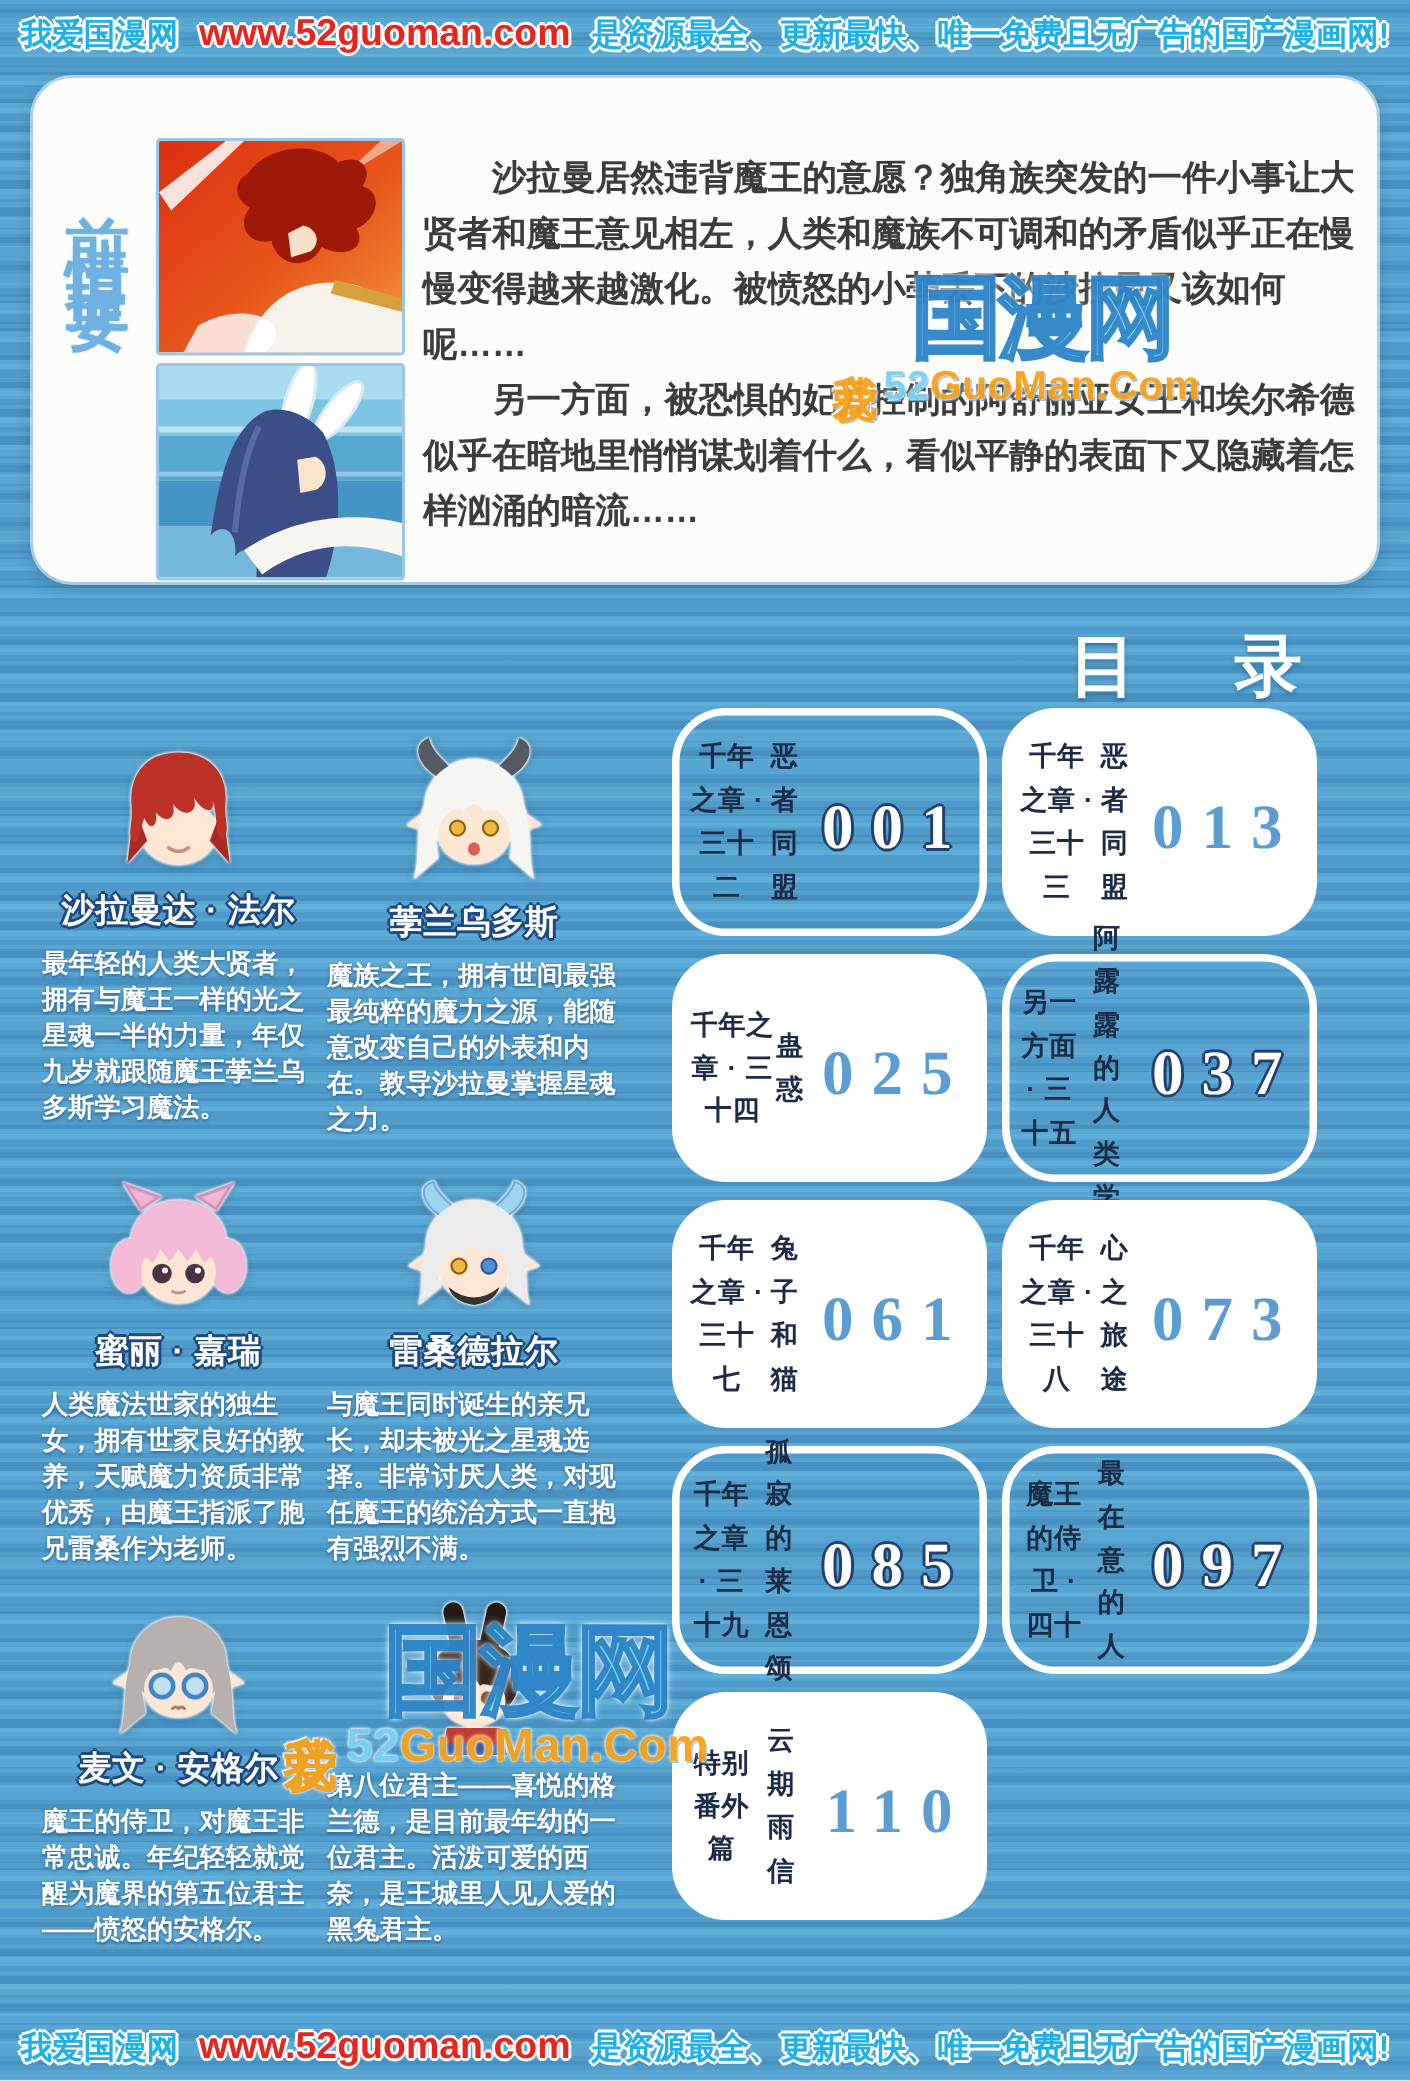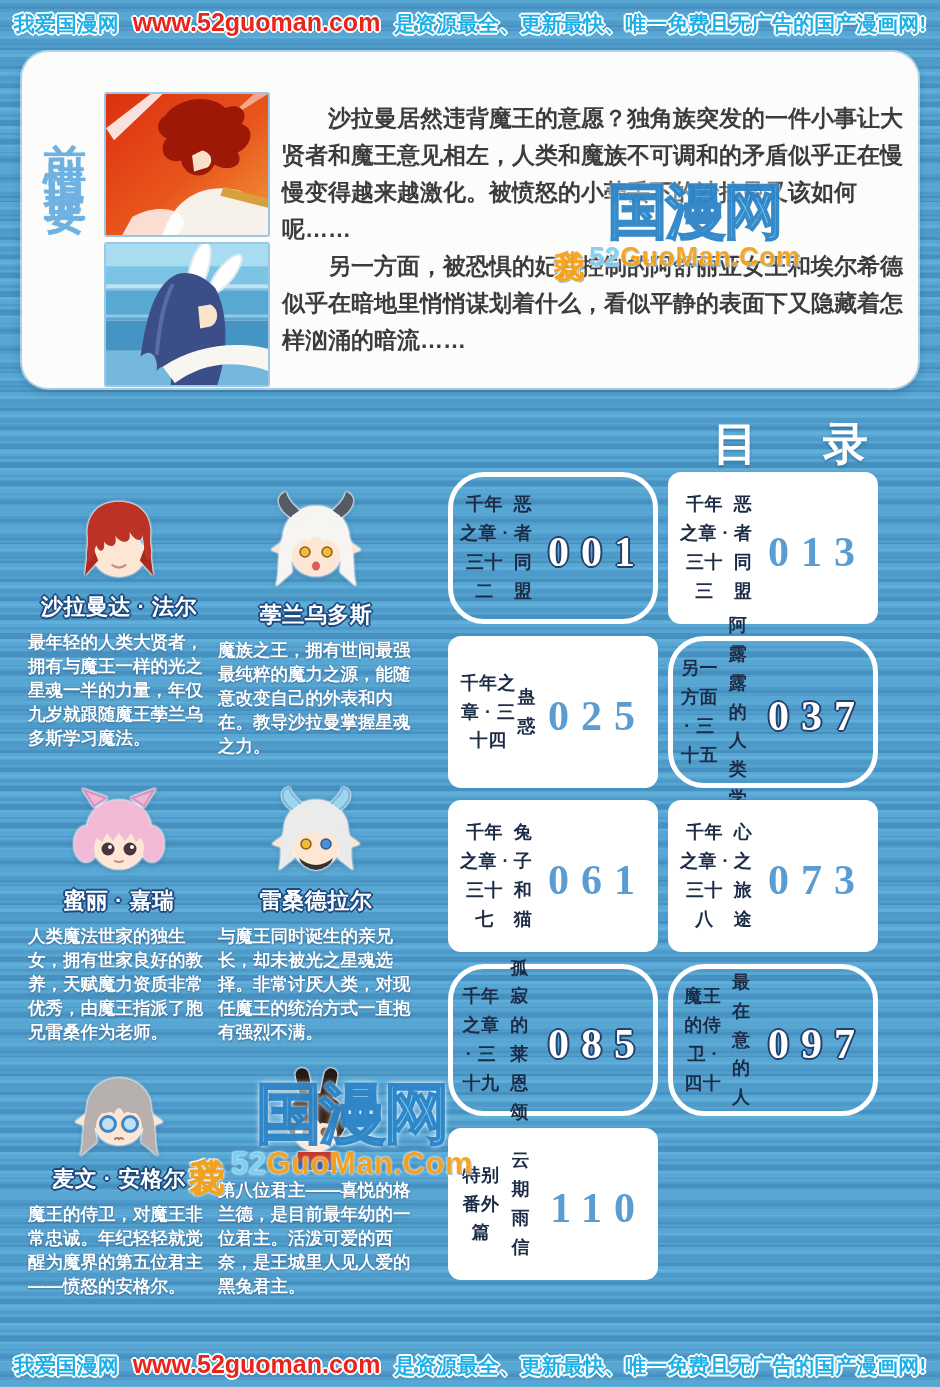--- a/index.html
+++ b/index.html
@@ -55,21 +55,21 @@
 
   
   .toc-title{position:absolute;left:448px;top:414px;width:430px;text-align:right;
     font-size:45px;font-weight:900;color:#fff;letter-spacing:10px;
     text-shadow:0 2px 3px rgba(25,75,120,0.45);}
   .chap-grid{position:absolute;left:448px;top:472px;display:grid;
     grid-template-columns:210px 210px;grid-auto-rows:152px;column-gap:10px;row-gap:12px;}
   .chap{border:5px solid #fff;border-radius:36px;box-sizing:border-box;cursor:pointer;
     display:flex;flex-direction:row;align-items:center;justify-content:space-between;
     text-align:center;padding:2px 6px;}
-  .chap.white{background:#fff;border-radius:13px;}
+  .chap.white{background:#fff;}
   .chap .l1,.chap .l2{font-size:18px;font-weight:bold;color:#1c2b46;line-height:1.6;letter-spacing:0.5px;}
   .chap .pg{font-family:"Liberation Serif","DejaVu Serif",serif;font-size:42px;font-weight:bold;
     letter-spacing:12px;text-indent:12px;line-height:1;margin-top:8px;}
   .chap.white .pg{color:#5b9dd2;}
   .chap.striped .pg{color:#fff;
     text-shadow:-2px 0 0 #23406e,2px 0 0 #23406e,0 -2px 0 #23406e,0 2px 0 #23406e,
     -1px -1px 0 #23406e,1px 1px 0 #23406e,-1px 1px 0 #23406e,1px -1px 0 #23406e;}
 
   
   .char-card{position:absolute;text-align:center;}

